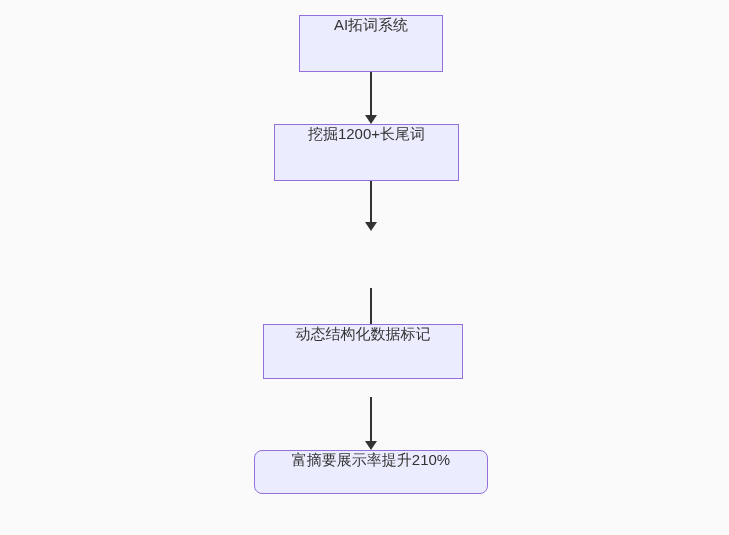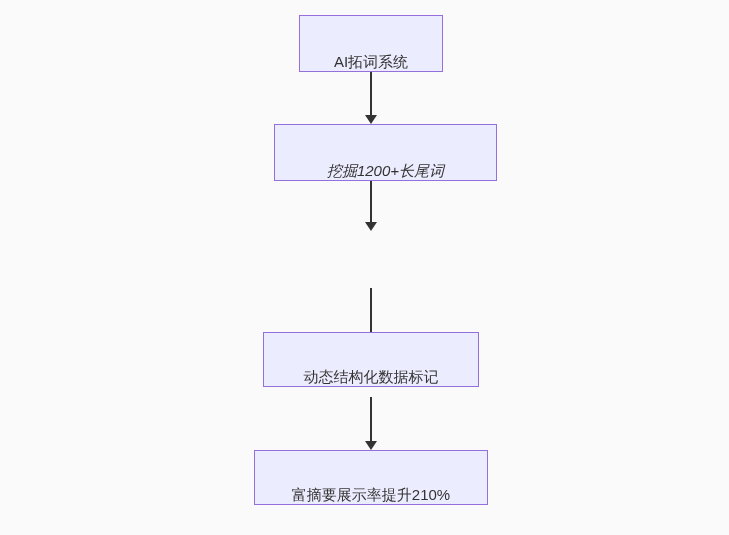--- a/index.html
+++ b/index.html
@@ -17,21 +17,21 @@
     position: relative;
     width: 729px;
     height: 535px;
   }
   .node {
     position: absolute;
     box-sizing: border-box;
     background: var(--node-fill, #ececff);
     border: 1px solid var(--node-border, #9370db);
     display: flex;
-    align-items: flex-end;
+    align-items: flex-start;
     justify-content: center;
   }
   .node-label {
     color: var(--node-text, #333333);
     font-size: 15px;
     line-height: 1.2;
     text-align: center;
     white-space: nowrap;
   }
   .edge {
@@ -49,24 +49,24 @@
   .edge-head {
     width: 0;
     height: 0;
     border-left: 6px solid transparent;
     border-right: 6px solid transparent;
     border-top: 9px solid var(--edge-color, #333333);
   }
 
   
   #node-0 { left: 299px; top: 15px;  width: 144px; height: 57px; }
-  #node-1 { left: 274px; top: 124px; width: 223px; height: 57px; font-style: italic; }
+  #node-1 { left: 274px; top: 124px; width: 185px; height: 57px; }
   #node-2 { left: 259px; top: 231px; width: 224px; height: 57px; }
-  #node-3 { left: 263px; top: 332px; width: 216px; height: 55px; }
-  #node-4 { left: 254px; top: 450px; width: 234px; height: 55px; }
+  #node-3 { left: 263px; top: 324px; width: 200px; height: 55px; }
+  #node-4 { left: 254px; top: 450px; width: 234px; height: 44px; border-radius: 8px; }
 
   
   #edge-0 { left: 365px; top: 72px;  height: 52px; }
   #edge-1 { left: 365px; top: 181px; height: 50px; }
   #edge-2 { left: 365px; top: 288px; height: 54px; }
   #edge-3 { left: 365px; top: 397px; height: 53px; }
 </style>
 </head>
 <body style="--canvas-bg: #fafafa; --node-fill: #ececff; --node-border: #9370db; --node-text: #333333; --edge-color: #333333;">
 

